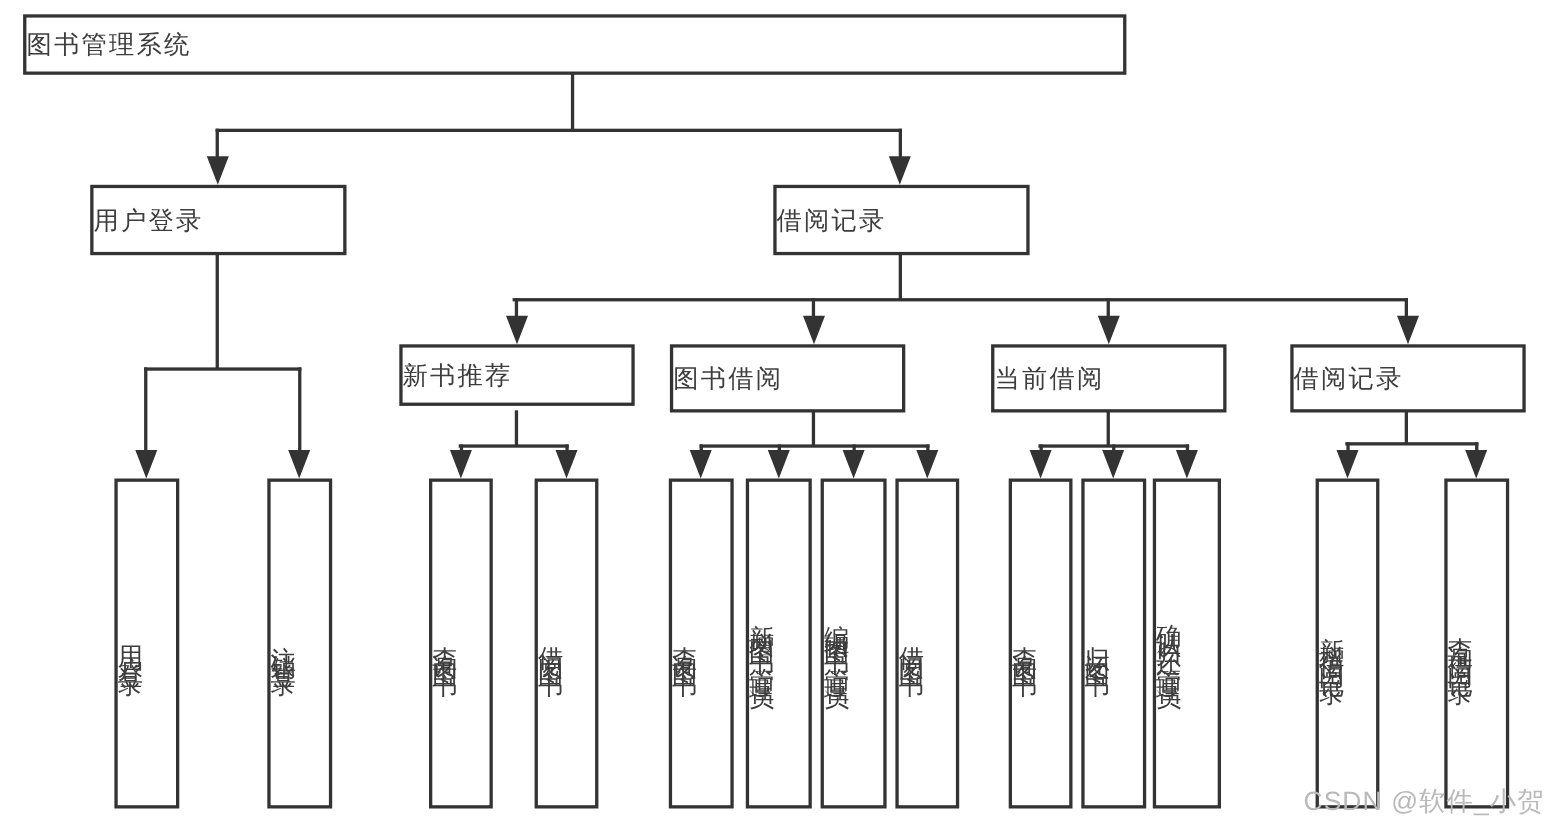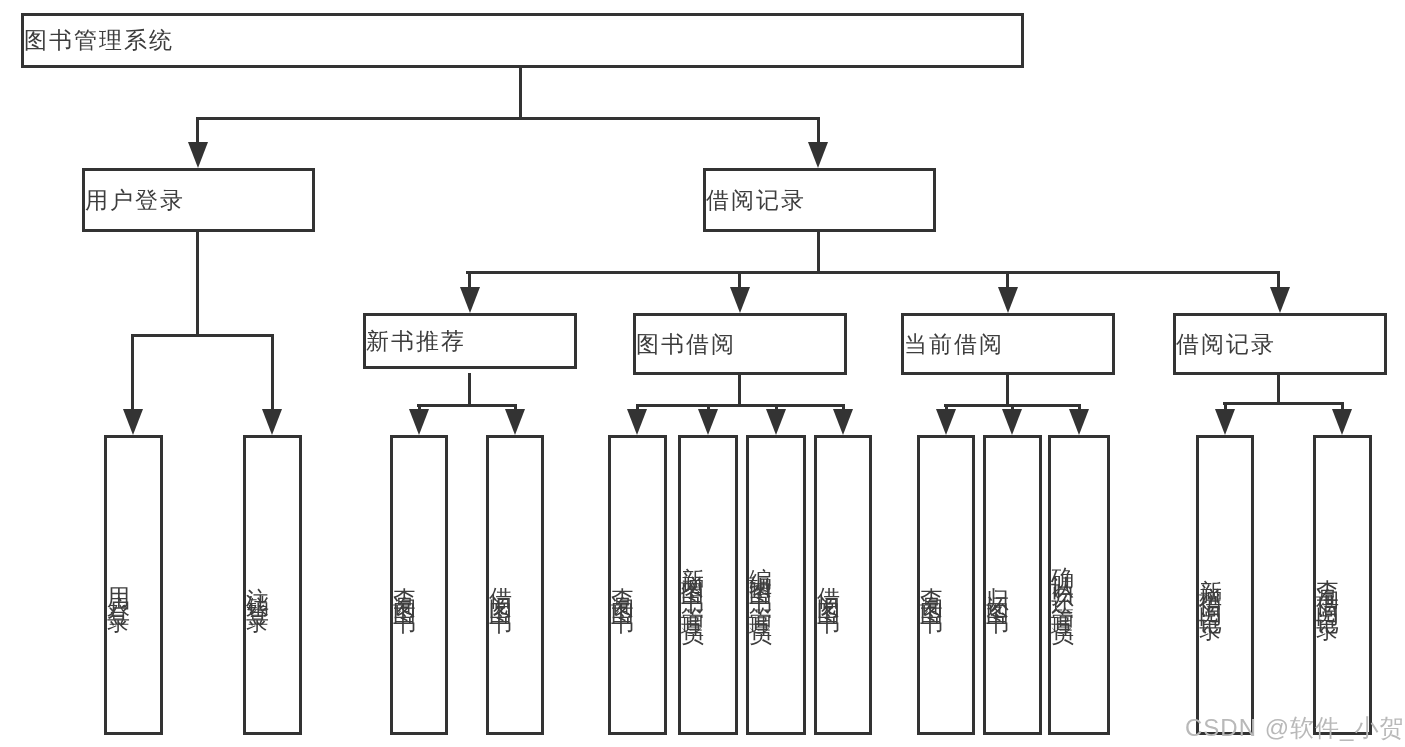--- a/index.html
+++ b/index.html
@@ -49,21 +49,21 @@
     <span class="lbl">用户登录</span>
   </div>
 
   <div class="box" style="left:703px;top:168px;width:233px;height:64px">
     <span class="lbl">借阅记录</span>
   </div>
 
   <div class="box" style="left:363px;top:313px;width:214px;height:56px">
     <span class="lbl">新书推荐</span>
   </div>
-  <div class="box" style="left:633px;top:313px;width:214px;height:62px">
+  <div class="box" style="left:609px;top:313px;width:214px;height:62px">
     <span class="lbl">图书借阅</span>
   </div>
   <div class="box" style="left:901px;top:313px;width:214px;height:62px">
     <span class="lbl">当前借阅</span>
   </div>
   <div class="box" style="left:1173px;top:313px;width:214px;height:62px">
     <span class="lbl">借阅记录</span>
   </div>
 
   <div class="box vbox" style="left:104px;top:435px;width:59px;height:300px">

